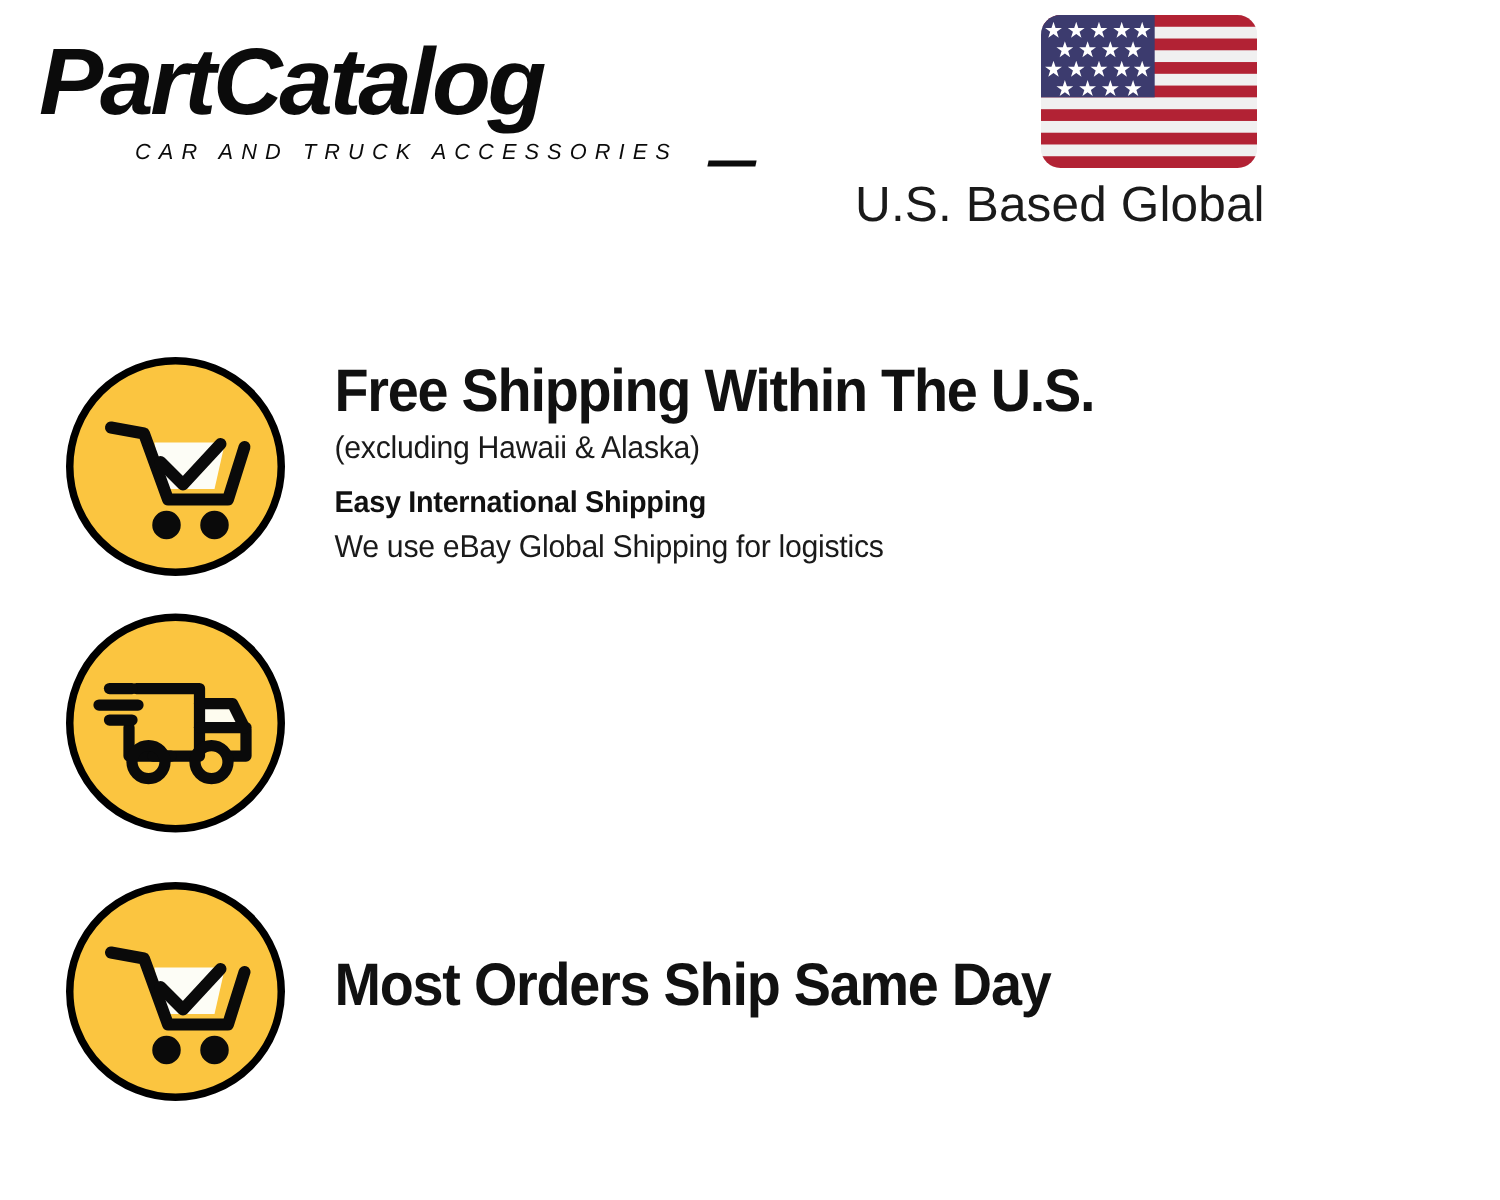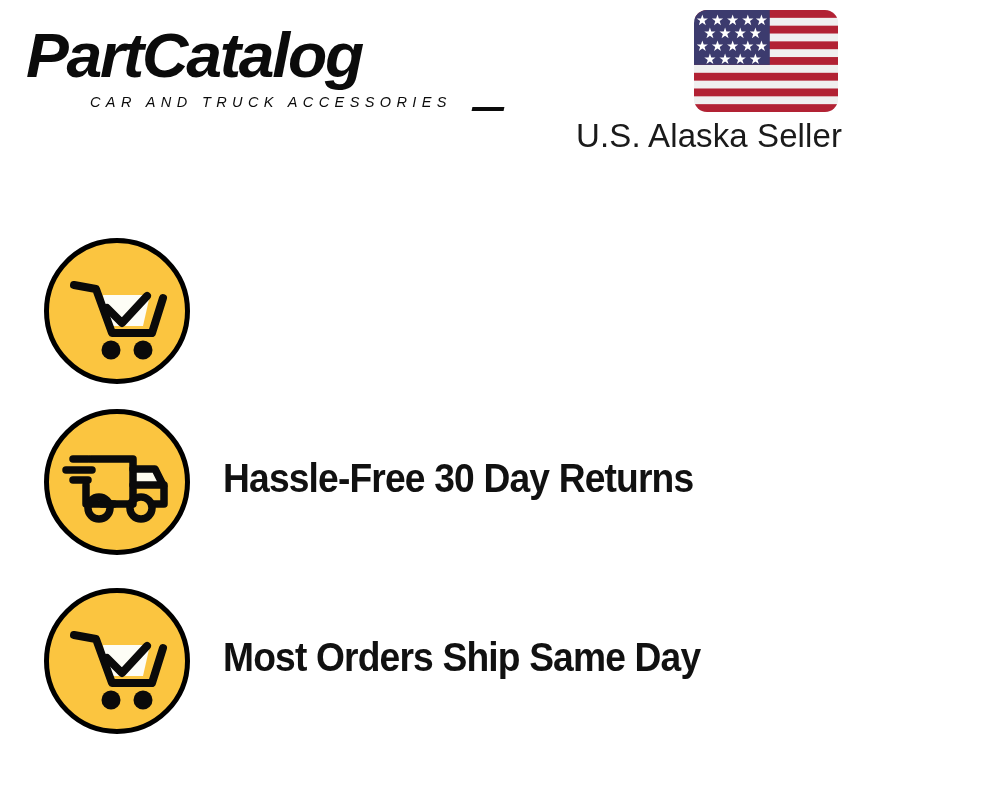--- a/index.html
+++ b/index.html
@@ -248,41 +248,48 @@
           <polygon points="71,40 72.8,45.3 78.4,45.3 73.9,48.6 75.6,54 71,50.7 66.4,54 68.1,48.6 63.6,45.3 69.2,45.3"></polygon>
           <polygon points="89,40 90.8,45.3 96.4,45.3 91.9,48.6 93.6,54 89,50.7 84.4,54 86.1,48.6 81.6,45.3 87.2,45.3"></polygon>
 
           <polygon points="21,57 22.8,62.3 28.4,62.3 23.9,65.6 25.6,71 21,67.7 16.4,71 18.1,65.6 13.6,62.3 19.2,62.3"></polygon>
           <polygon points="41,57 42.8,62.3 48.4,62.3 43.9,65.6 45.6,71 41,67.7 36.4,71 38.1,65.6 33.6,62.3 39.2,62.3"></polygon>
           <polygon points="61,57 62.8,62.3 68.4,62.3 63.9,65.6 65.6,71 61,67.7 56.4,71 58.1,65.6 53.6,62.3 59.2,62.3"></polygon>
           <polygon points="81,57 82.8,62.3 88.4,62.3 83.9,65.6 85.6,71 81,67.7 76.4,71 78.1,65.6 73.6,62.3 79.2,62.3"></polygon>
         </g>
       </svg>
     </div>
-    <div id="seller-label">U.S. Alaska Seller</div>
+    <div id="seller-label">U.S. Based Global</div>
   </div>
 
 </div>
 
 <div id="features">
 
   <div class="feature-row" id="feature-row-0">
     <div class="feature-icon-wrap">
       <div class="feature-icon-circle"></div>
       <div class="feature-icon-glyph">
         <svg viewBox="0 0 146 146" aria-hidden="true">
           <polygon points="59,57 106,57 99,88 64,88" fill="#FDFDF6"></polygon>
           <g fill="none" stroke="#0a0a0a" stroke-width="8" stroke-linecap="round" stroke-linejoin="round">
             <polyline points="30,47 52,51 68,95 108,95 119,60"></polyline>
             <polyline points="63,70 78,85 103,58"></polyline>
           </g>
           <circle cx="67" cy="112" r="9.5" fill="#0a0a0a"></circle>
           <circle cx="99" cy="112" r="9.5" fill="#0a0a0a"></circle>
         </svg>
       </div>
+    </div>
+    <div class="feature-text" id="feature-text-0">
+      <div class="feature-title">Free Shipping Within The U.S.</div>
+      <div class="feature-note">(excluding Hawaii &amp; Alaska)</div>
+      <div class="spacer-6"></div>
+      <div class="feature-sub-title">Easy International Shipping</div>
+      <div class="feature-sub-note">We use eBay Global Shipping for logistics</div>
     </div>
   </div>
 
   <div class="feature-row" id="feature-row-1">
     <div class="feature-icon-wrap">
       <div class="feature-icon-circle"></div>
       <div class="feature-icon-glyph">
         <svg viewBox="0 0 146 146" aria-hidden="true">
           <polygon points="92,60 110,60 117,76 92,76" fill="#FEFCEF"></polygon>
           <g fill="none" stroke="#0a0a0a" stroke-width="7.5" stroke-linecap="round" stroke-linejoin="round">
@@ -294,23 +301,20 @@
             <line x1="22" y1="61" x2="48" y2="61"></line>
             <line x1="29" y1="71" x2="44" y2="71"></line>
           </g>
           <g fill="none" stroke="#0a0a0a" stroke-width="7.5">
             <circle cx="55" cy="99" r="11"></circle>
             <circle cx="97" cy="99" r="11"></circle>
           </g>
         </svg>
       </div>
     </div>
-    <div class="feature-text" id="feature-text-1">
-      <div class="feature-title">Hassle-Free 30 Day Returns</div>
-    </div>
   </div>
 
   <div class="feature-row" id="feature-row-2">
     <div class="feature-icon-wrap">
       <div class="feature-icon-circle"></div>
       <div class="feature-icon-glyph">
         <svg viewBox="0 0 146 146" aria-hidden="true">
           <polygon points="59,57 106,57 99,88 64,88" fill="#FDFDF6"></polygon>
           <g fill="none" stroke="#0a0a0a" stroke-width="8" stroke-linecap="round" stroke-linejoin="round">
             <polyline points="30,47 52,51 68,95 108,95 119,60"></polyline>

